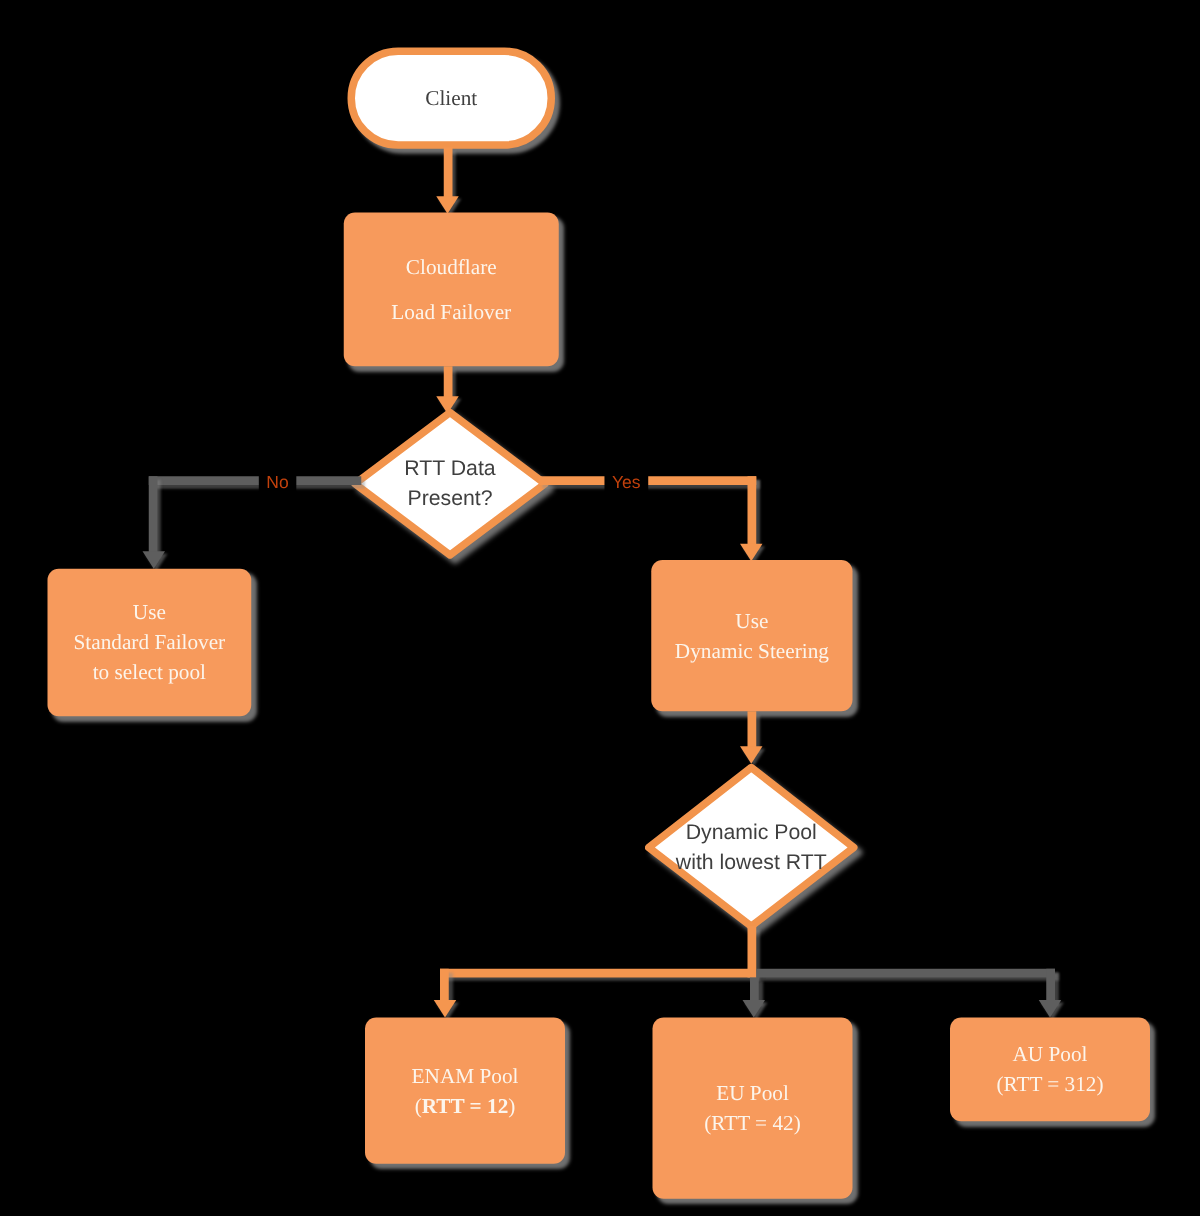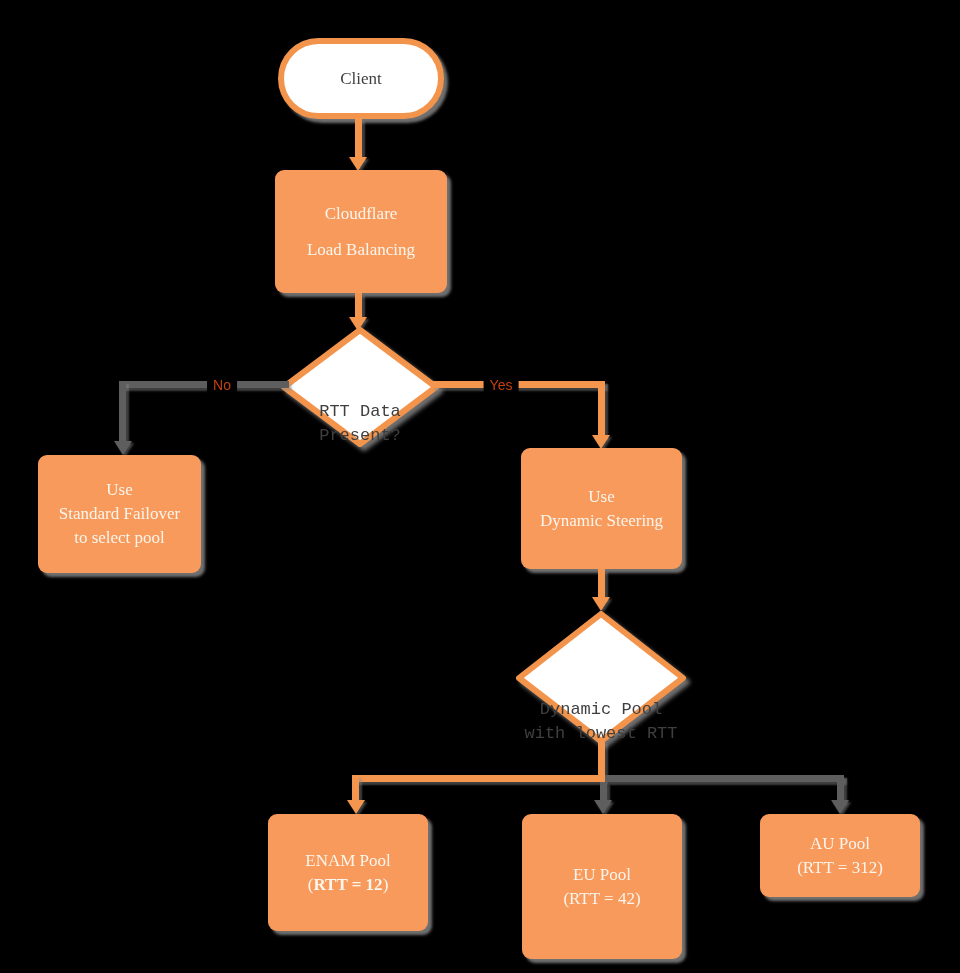--- a/index.html
+++ b/index.html
@@ -29,22 +29,22 @@
     border:6px solid #F2944C;
     border-radius:44px;
     color:#3F3F3F;
     font-size:17px;
     box-shadow:4px 4px 3px rgba(150,150,150,0.75);
   }
   .diamond-wrap{position:absolute;}
   .diamond-wrap svg{display:block;filter:drop-shadow(4px 4px 2px rgba(148,148,148,0.75));}
   .diamond-text{
     position:absolute;left:0;top:0;width:100%;height:100%;
-    display:flex;flex-direction:column;align-items:center;justify-content:flex-end;
-    color:#3F3F3F;font-size:17px;line-height:24px;text-align:center;font-family:Liberation Mono, monospace;
+    display:flex;flex-direction:column;align-items:center;justify-content:center;
+    color:#3F3F3F;font-size:17px;line-height:24px;text-align:center;
   }
   
   .line{position:absolute;box-shadow:3px 3px 2px rgba(140,140,140,0.45);}
   .line.orange{background:#F5964F;}
   .line.gray{background:#5E5E5E;}
   .arrow{position:absolute;width:0;height:0;
     border-left:9px solid transparent;border-right:9px solid transparent;
     filter:drop-shadow(2px 2px 1px rgba(140,140,140,0.5));}
   .arrow.orange{border-top:14px solid #F5964F;}
   .arrow.gray{border-top:14px solid #5E5E5E;}
@@ -63,21 +63,21 @@
 
   <div class="node stadium" style="left:278px;top:38px;width:166px;height:81px;">
     <span>Client</span>
   </div>
 
   <div class="line orange" style="left:355px;top:118px;width:7px;height:41px;"></div>
   <div class="arrow orange" style="left:349px;top:157px;"></div>
 
   <div class="node orange-box" style="left:275px;top:170px;width:172px;height:123px;gap:12px;">
     <span>Cloudflare</span>
-    <span>Load Balancing</span>
+    <span>Load Failover</span>
   </div>
 
   <div class="line orange" style="left:355px;top:293px;width:7px;height:26px;"></div>
   <div class="arrow orange" style="left:349px;top:317px;"></div>
 
   <div class="diamond-wrap" style="left:280px;top:326px;width:160px;height:122px;">
     <svg width="160" height="122" viewBox="0 0 160 122">
       <polygon points="80,4 156,61 80,118 4,61" fill="#FFFFFF" stroke="#F2944C" stroke-width="6" stroke-linejoin="round"></polygon>
     </svg>
     <div class="diamond-text">
@@ -126,21 +126,21 @@
   <div class="line orange" style="left:352px;top:775px;width:7px;height:27px;"></div>
   <div class="arrow orange" style="left:347px;top:800px;"></div>
 
   <div class="line gray" style="left:600px;top:782px;width:7px;height:20px;"></div>
   <div class="arrow gray" style="left:594px;top:800px;"></div>
 
   <div class="line gray" style="left:605px;top:775px;width:239px;height:7px;"></div>
   <div class="line gray" style="left:837px;top:775px;width:7px;height:27px;"></div>
   <div class="arrow gray" style="left:831px;top:800px;"></div>
 
-  <div class="node orange-box" style="left:268px;top:814px;width:160px;height:117px;">
+  <div class="node orange-box" style="left:292px;top:814px;width:160px;height:117px;">
     <span>ENAM Pool</span>
     <span><span>(</span><span class="bold">RTT = 12</span><span>)</span></span>
   </div>
 
   <div class="node orange-box" style="left:522px;top:814px;width:160px;height:145px;">
     <span>EU Pool</span>
     <span>(RTT = 42)</span>
   </div>
 
   <div class="node orange-box" style="left:760px;top:814px;width:160px;height:83px;">

